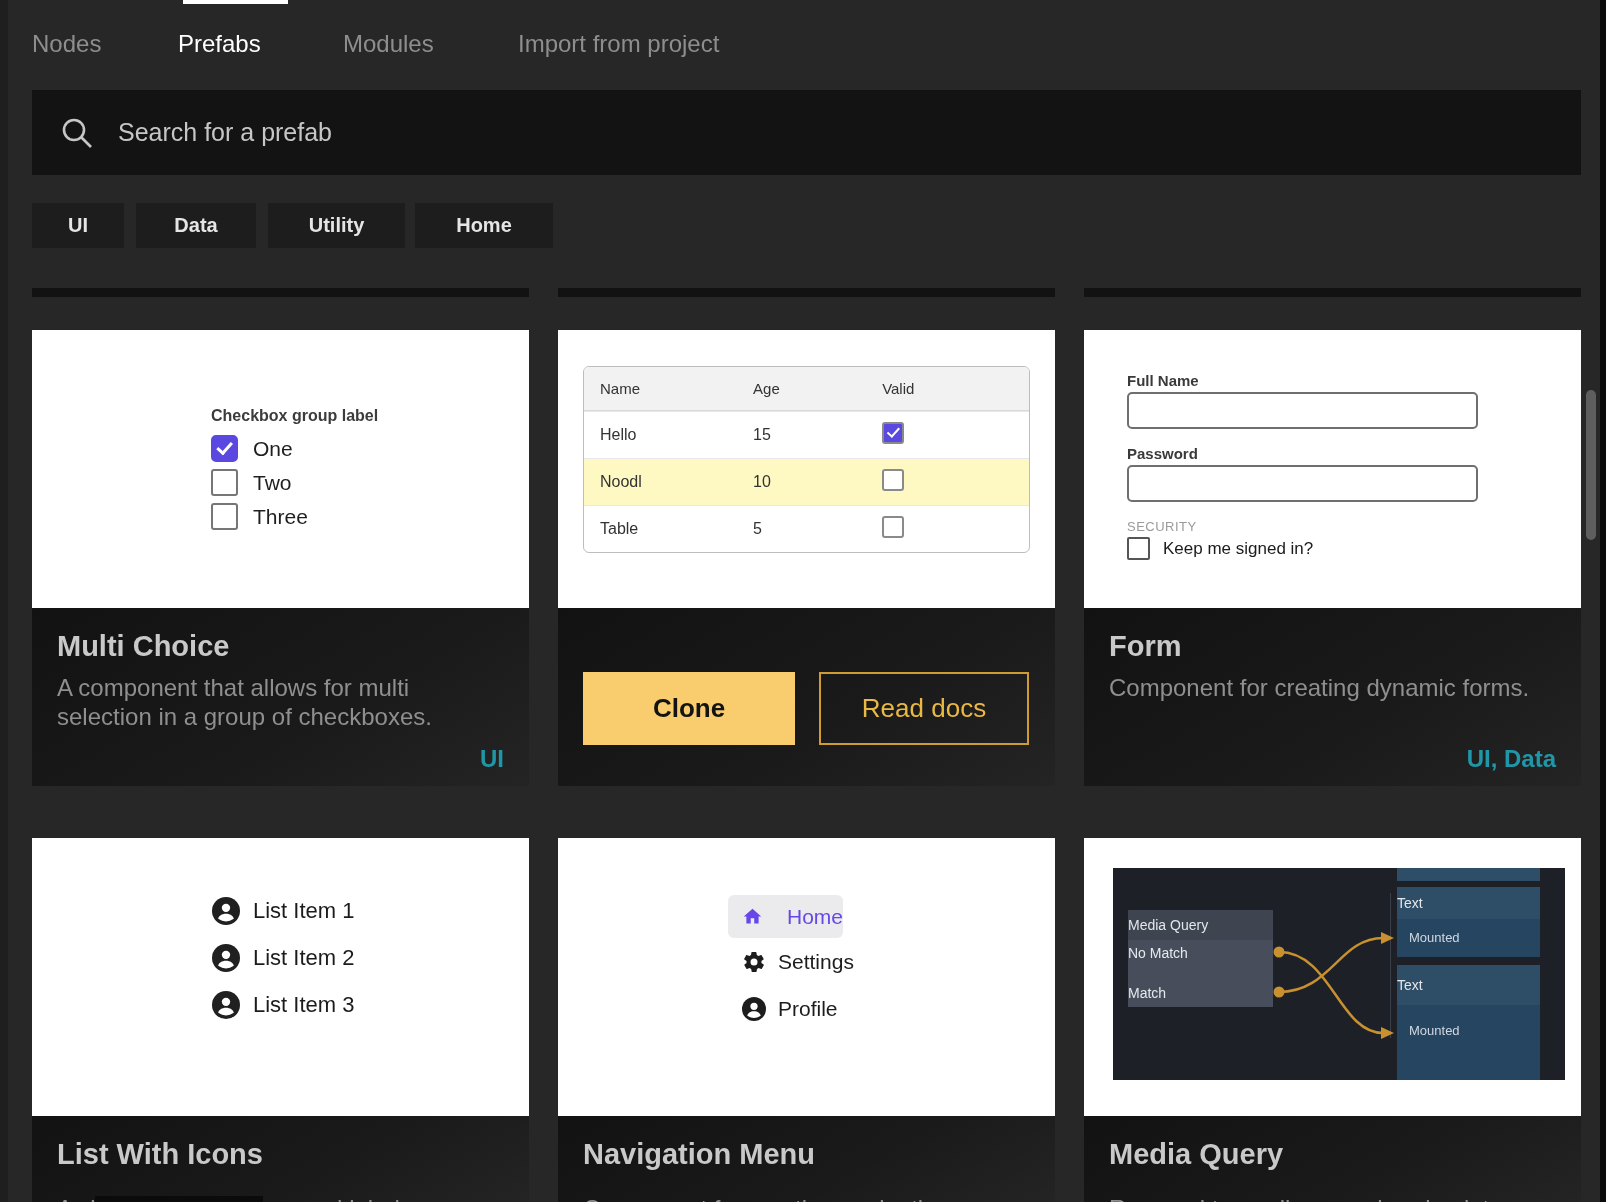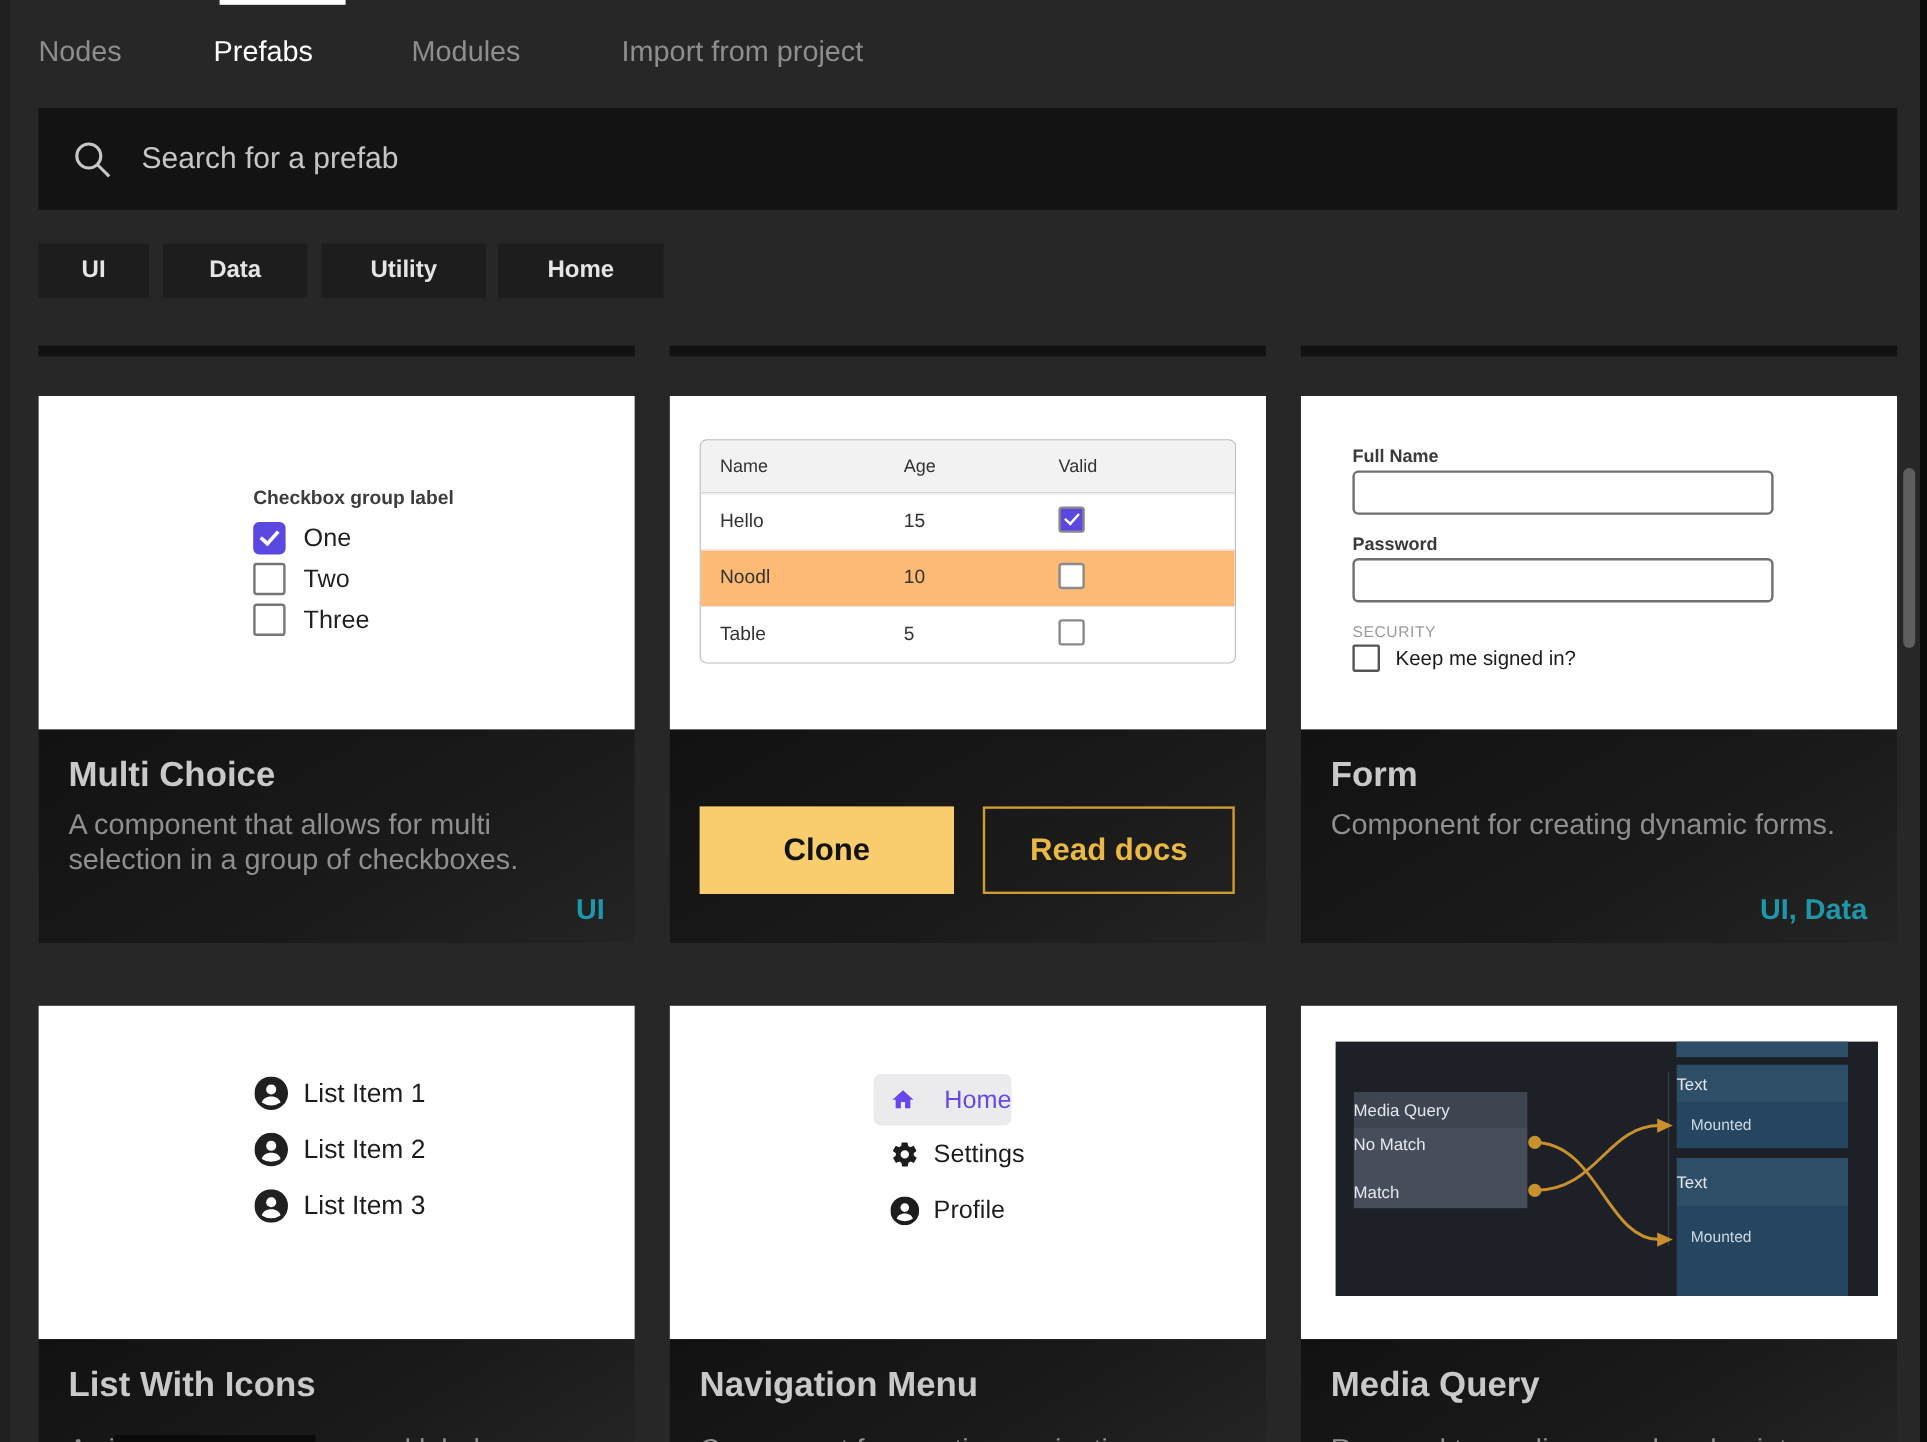--- a/index.html
+++ b/index.html
@@ -53,26 +53,26 @@
   .ptable { left:25px; top:36px; width:447px; border:1px solid #bdbdbd; border-radius:6px; overflow:hidden; background:#fff; }
   .trow { display:flex; align-items:center; height:47px; }
   .trow.head { height:44px; background:#f2f2f2; border-bottom:1px solid #d9d9d9; }
   .trow + .trow { border-top:1px solid #e8e8e8; }
   .trow.head { border-top:none; }
   .tc { font-size:16px; color:#333; }
   .trow.head .tc { font-size:15px; font-weight:normal; }
   .tc.c1 { flex:0 0 38%; padding-left:16px; }
   .tc.c2 { flex:0 0 29%; }
   .tc.c3 { flex:1; }
-  .trow.alt { background:#fdba74; }
+  .trow.alt { background:#fef9c3; }
 
   .btn-clone { left:25px; top:64px; width:212px; height:73px; background:#f9cd6e; border:none;
        font-family:"Liberation Sans",sans-serif; font-size:26px; font-weight:bold; color:#131313; cursor:pointer; position:absolute; }
   .btn-docs { left:261px; top:64px; width:210px; height:73px; background:transparent; border:2px solid #cf9c33;
-       font-family:"Liberation Sans",sans-serif; font-size:26px; font-weight:bold; color:#eab944; cursor:pointer; position:absolute; }
+       font-family:"Liberation Sans",sans-serif; font-size:26px; font-weight:normal; color:#eab944; cursor:pointer; position:absolute; }
 
   
   .f-label { left:43px; font-size:15px; font-weight:bold; color:#3a3a3a; }
   .f-input { left:43px; width:351px; height:37px; border:2px solid #6f6f6f; border-radius:5px; background:#fff; }
   .f-sec { left:43px; font-size:13px; color:#9a9a9a; letter-spacing:0.5px; }
   .f-keep { left:43px; display:flex; align-items:center; gap:13px; }
   .f-keep .cb { width:23px; height:23px; border-color:#555; border-radius:2px; }
   .f-keep span.lbl { font-size:17px; color:#1b1b1b; }
 
   

